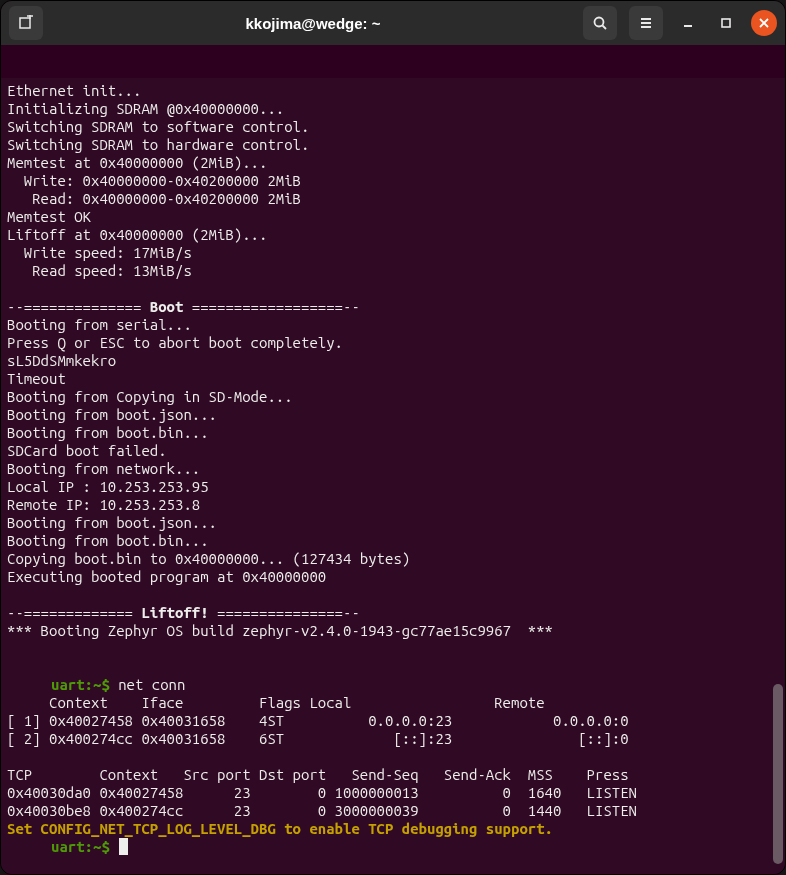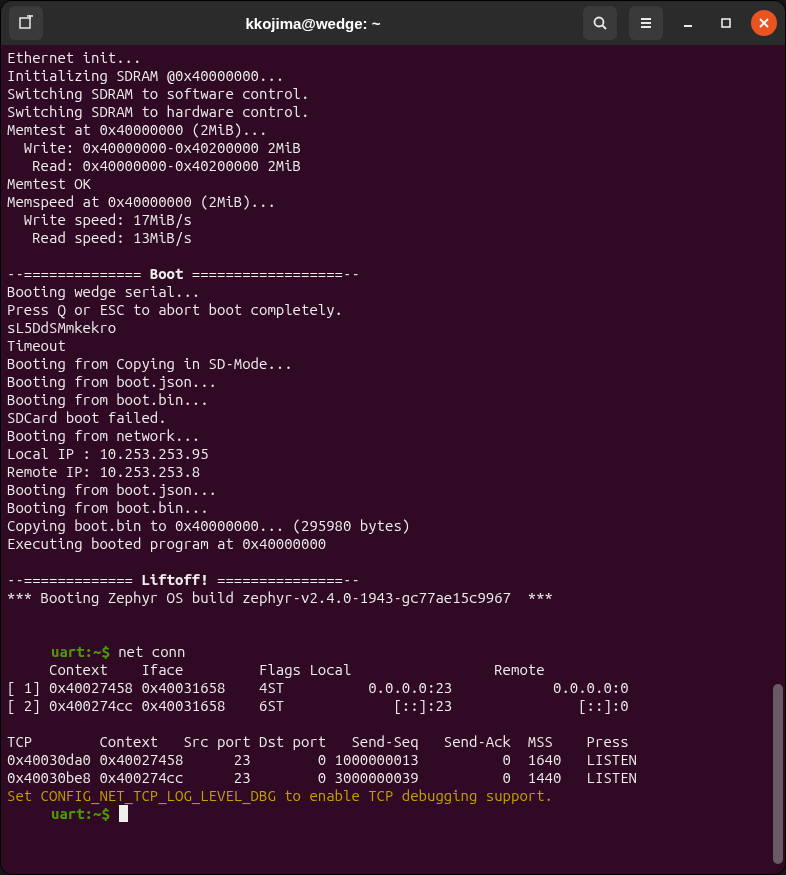--- a/index.html
+++ b/index.html
@@ -15,20 +15,21 @@
     width: 786px;
     height: 875px;
     background: #2c001e;
     border-radius: 12px;
     overflow: hidden;
     box-shadow: 0 0 20px rgba(0,0,0,0.5);
     display: flex;
     flex-direction: column;
     box-sizing: border-box;
     border: 1px solid #000;
+    gap: 33px;
   }
   .titlebar {
     height: 44px;
     background: #2b2b2b;
     display: flex;
     align-items: center;
     padding: 0 8px;
     flex-shrink: 0;
   }
   .titlebar-left {
@@ -89,21 +90,21 @@
     position: absolute;
     right: 2px;
     bottom: 10px;
     width: 10px;
     height: 180px;
     background: #6a5a64;
     border-radius: 5px;
   }
   .bold { font-weight: bold; }
   .green { color: #4e9a06; font-weight: bold; margin-left: 44px; }
-  .yellow { color: #c4a000; font-weight: normal; }
+  .yellow { color: #c4a000; font-weight: bold; }
   .cursor {
     display: inline-block;
     width: 9px;
     height: 17px;
     background: #eeeeec;
     vertical-align: text-bottom;
     margin-left: 1px;
   }
   svg { display: block; }
 </style>
@@ -156,39 +157,39 @@
   </div>
 
   <div class="terminal"><span>Ethernet init...</span>
 <span>Initializing SDRAM @0x40000000...</span>
 <span>Switching SDRAM to software control.</span>
 <span>Switching SDRAM to hardware control.</span>
 <span>Memtest at 0x40000000 (2MiB)...</span>
 <span>  Write: 0x40000000-0x40200000 2MiB</span>
 <span>   Read: 0x40000000-0x40200000 2MiB</span>
 <span>Memtest OK</span>
-<span>Memspeed at 0x40000000 (2MiB)...</span>
+<span>Liftoff at 0x40000000 (2MiB)...</span>
 <span>  Write speed: 17MiB/s</span>
 <span>   Read speed: 13MiB/s</span>
 <span></span>
 <span>--============== </span><span class="bold">Boot</span><span> ==================--</span>
-<span>Booting wedge serial...</span>
+<span>Booting from serial...</span>
 <span>Press Q or ESC to abort boot completely.</span>
 <span>sL5DdSMmkekro</span>
 <span>Timeout</span>
 <span>Booting from Copying in SD-Mode...</span>
 <span>Booting from boot.json...</span>
 <span>Booting from boot.bin...</span>
 <span>SDCard boot failed.</span>
 <span>Booting from network...</span>
 <span>Local IP : 10.253.253.95</span>
 <span>Remote IP: 10.253.253.8</span>
 <span>Booting from boot.json...</span>
 <span>Booting from boot.bin...</span>
-<span>Copying boot.bin to 0x40000000... (295980 bytes)</span>
+<span>Copying boot.bin to 0x40000000... (127434 bytes)</span>
 <span>Executing booted program at 0x40000000</span>
 <span></span>
 <span>--============= </span><span class="bold">Liftoff!</span><span> ===============--</span>
 <span>*** Booting Zephyr OS build zephyr-v2.4.0-1943-gc77ae15c9967  ***</span>
 <span></span>
 <span></span>
 <span class="green">uart:~$ </span><span>net conn</span>
 <span>     Context    Iface         Flags Local           	  Remote</span>
 <span>[ 1] 0x40027458 0x40031658    4ST          0.0.0.0:23	         0.0.0.0:0</span>
 <span>[ 2] 0x400274cc 0x40031658    6ST             [::]:23	            [::]:0</span>

